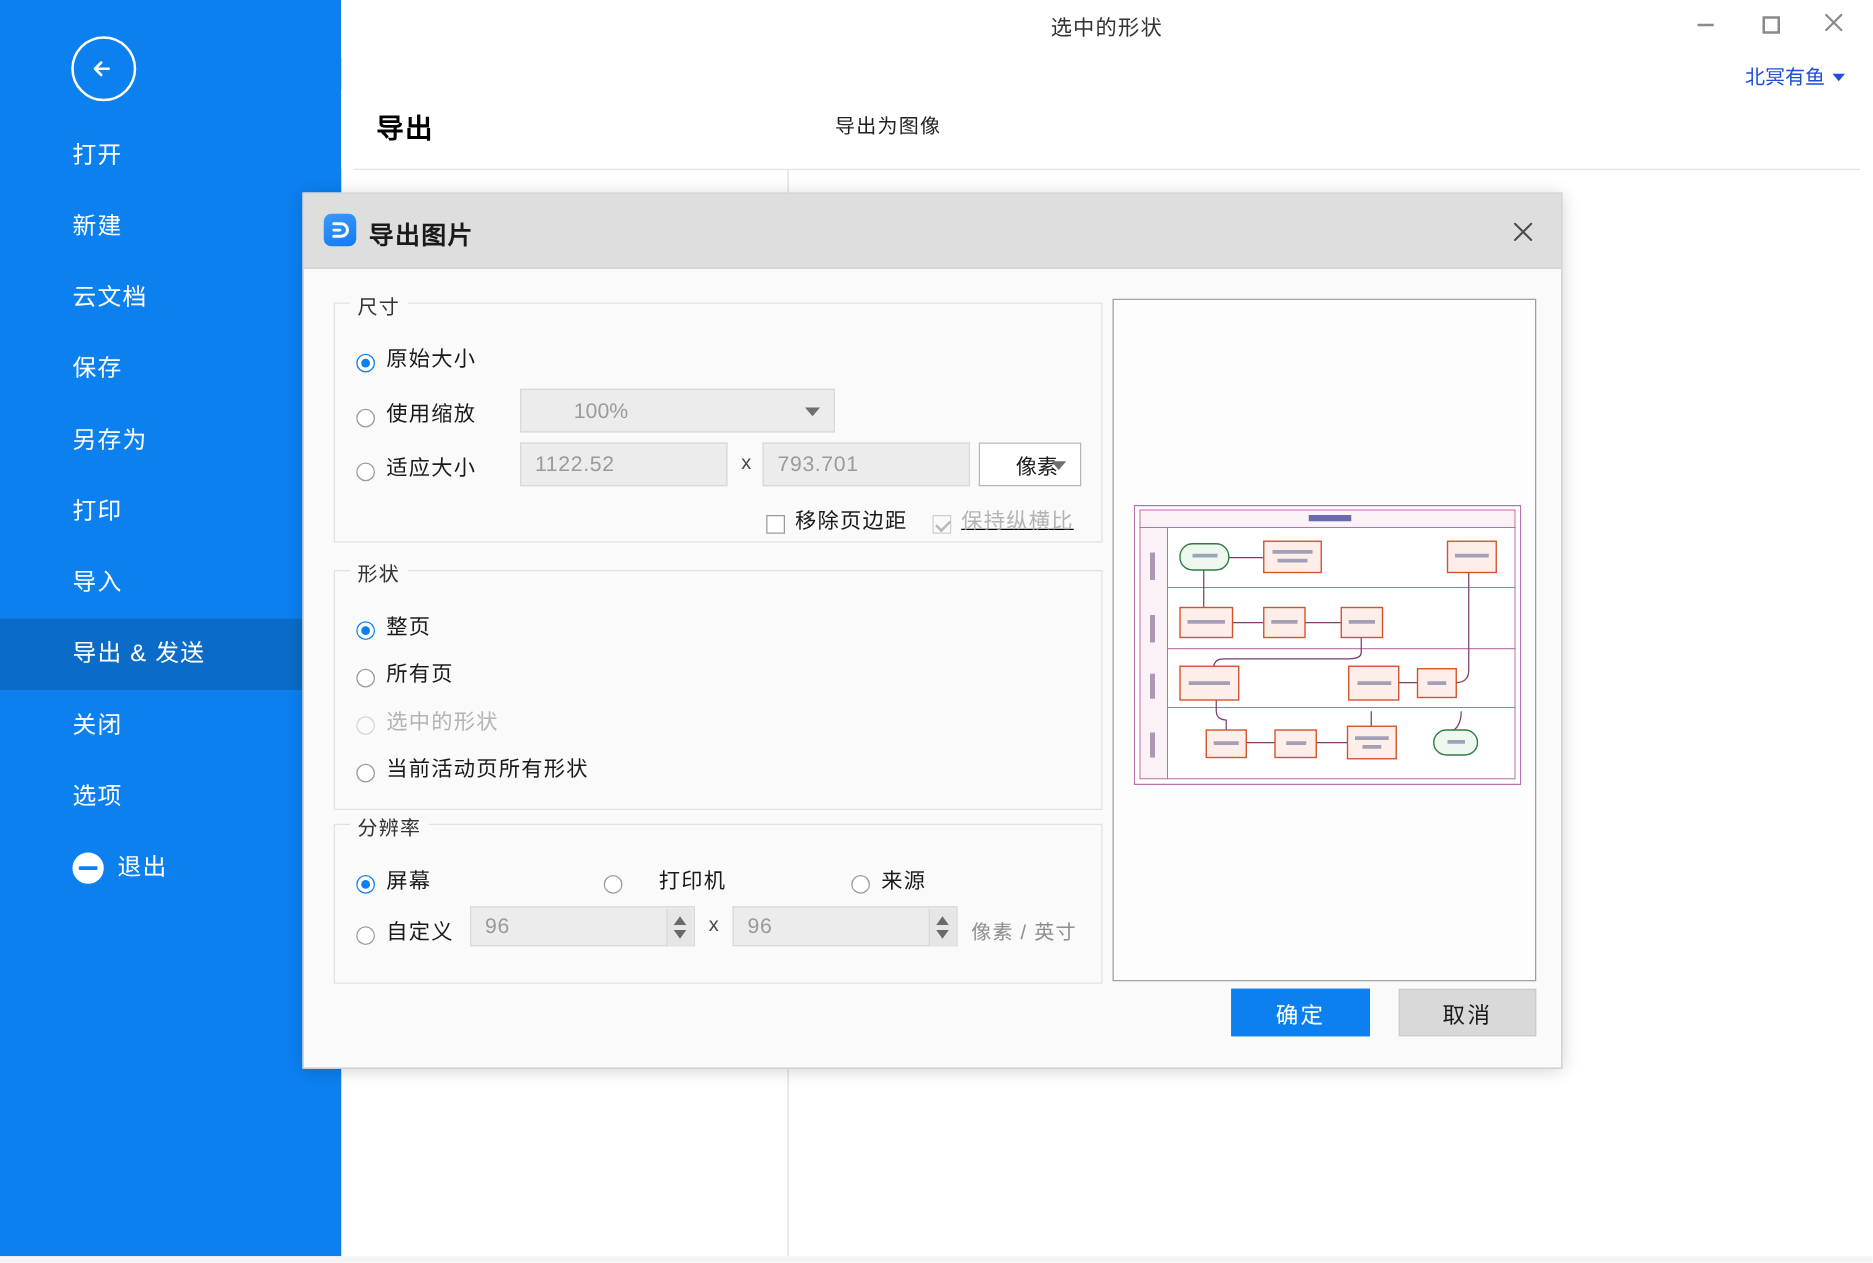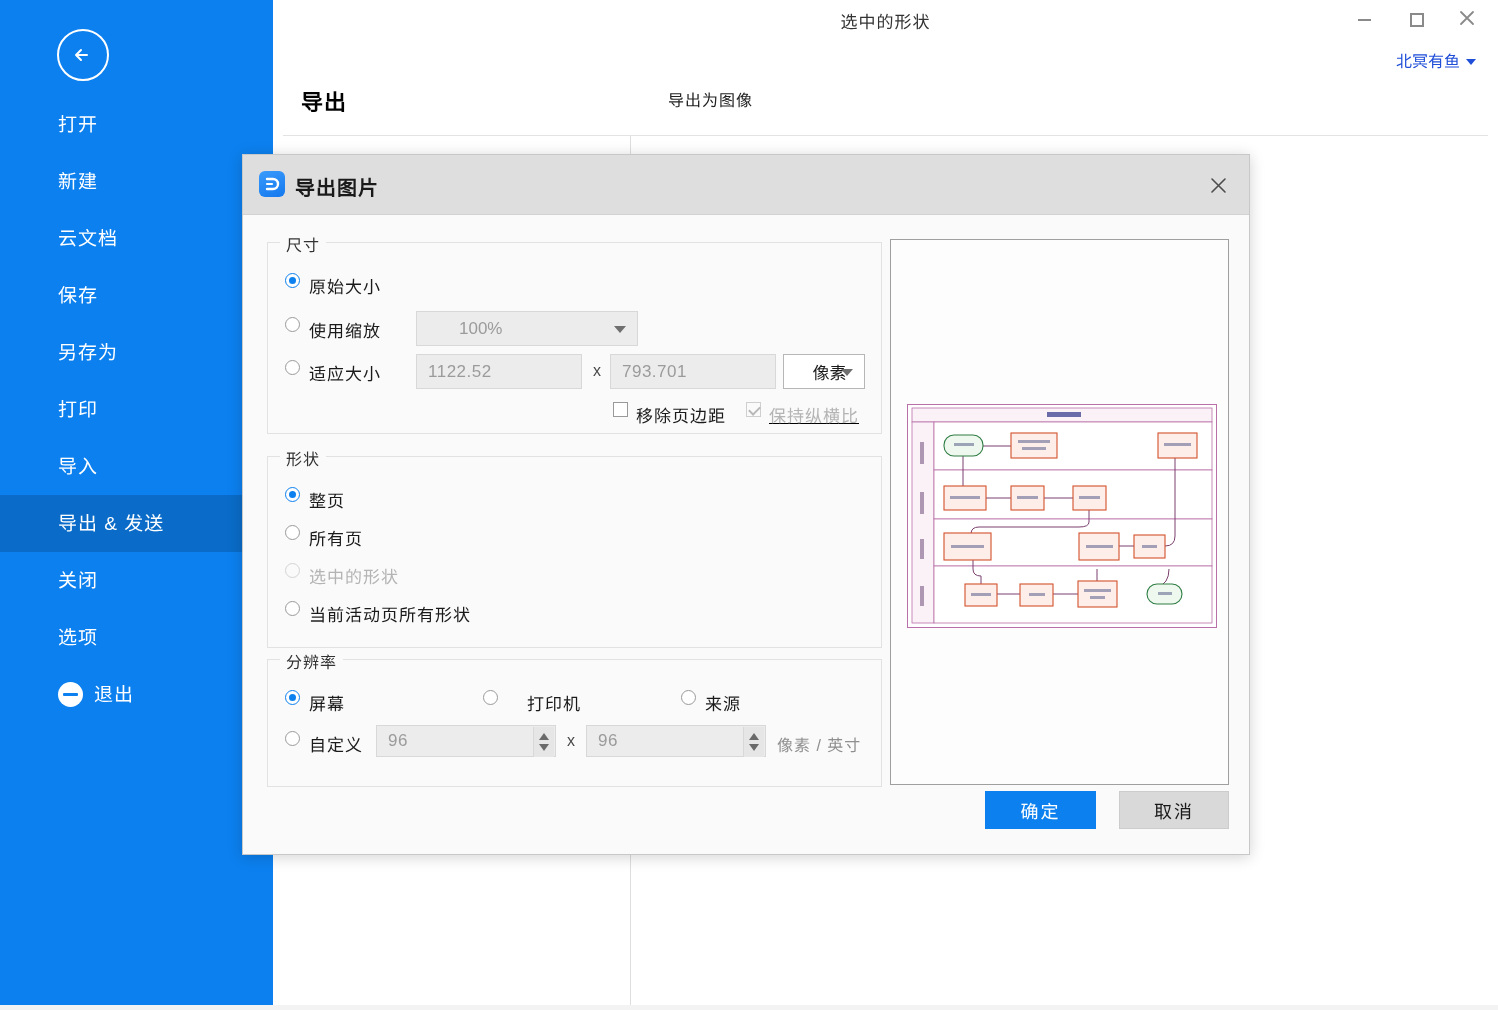--- a/index.html
+++ b/index.html
@@ -237,21 +237,21 @@
     letter-spacing: 1px;
   }
   .fs-size  { left: 24px; top: 87px;  width: 615px; height: 192px; }
   .fs-shape { left: 24px; top: 301px; width: 615px; height: 192px; }
   .fs-res   { left: 24px; top: 504px; width: 615px; height: 128px; }
 
   
   .radio-row {
     position: absolute;
     display: flex;
-    align-items: flex-start;
+    align-items: flex-end;
     cursor: pointer;
     white-space: nowrap;
   }
   .radio {
     width: 15px; height: 15px;
     border-radius: 50%;
     border: 1px solid #9a9a9a;
     background: #ffffff;
     box-sizing: border-box;
     margin-right: 9px;
@@ -496,21 +496,21 @@
 
       <div class="radio-row" style="left:17px; top:30px;">
         <span class="radio checked"></span>
         <span class="radio-label">原始大小</span>
       </div>
 
       <div class="radio-row" style="left:17px; top:74px;">
         <span class="radio"></span>
         <span class="radio-label">使用缩放</span>
       </div>
-      <div class="combo" style="left:148px; top:68px; width:222px; height:35px;padding-left:42px;">
+      <div class="combo" style="left:148px; top:68px; width:252px; height:35px;padding-left:42px;">
         <span>100%</span>
         <span class="caret-down"></span>
       </div>
 
       <div class="radio-row" style="left:17px; top:117px;">
         <span class="radio"></span>
         <span class="radio-label">适应大小</span>
       </div>
       <div class="field" style="left:148px; top:111px; width:166px; height:35px;">
         <span>1122.52</span>

